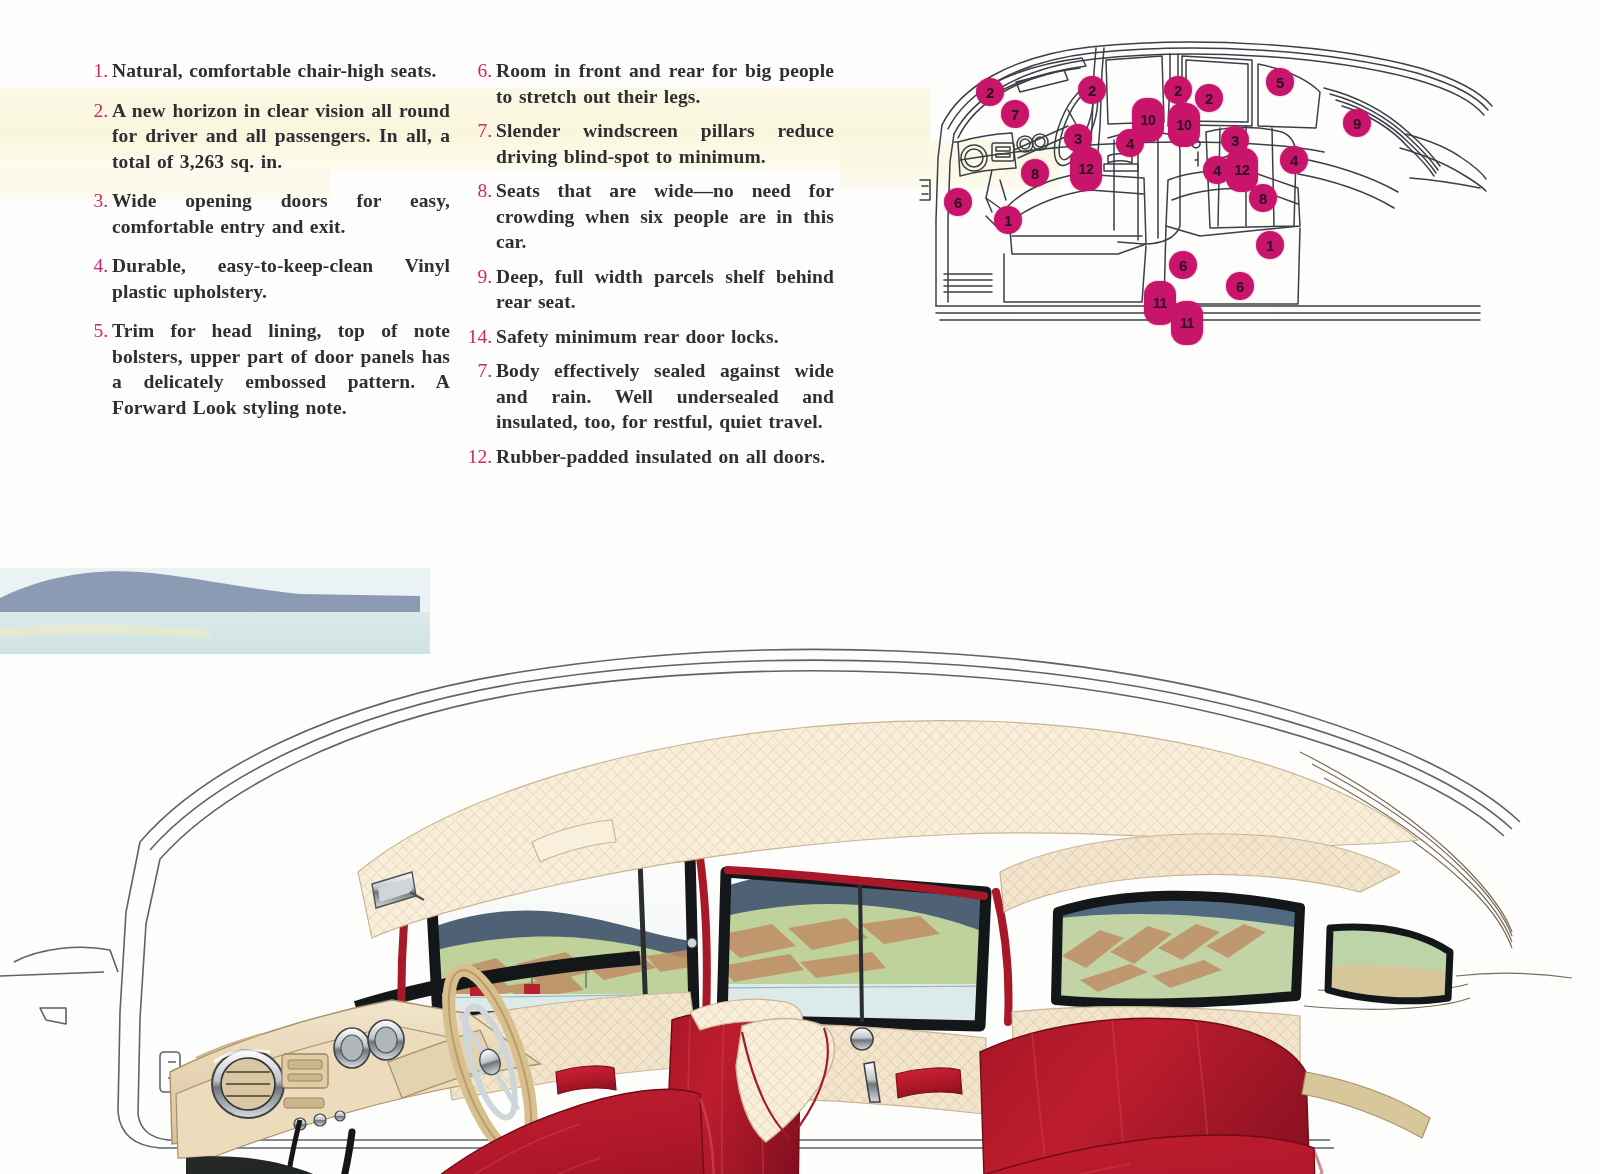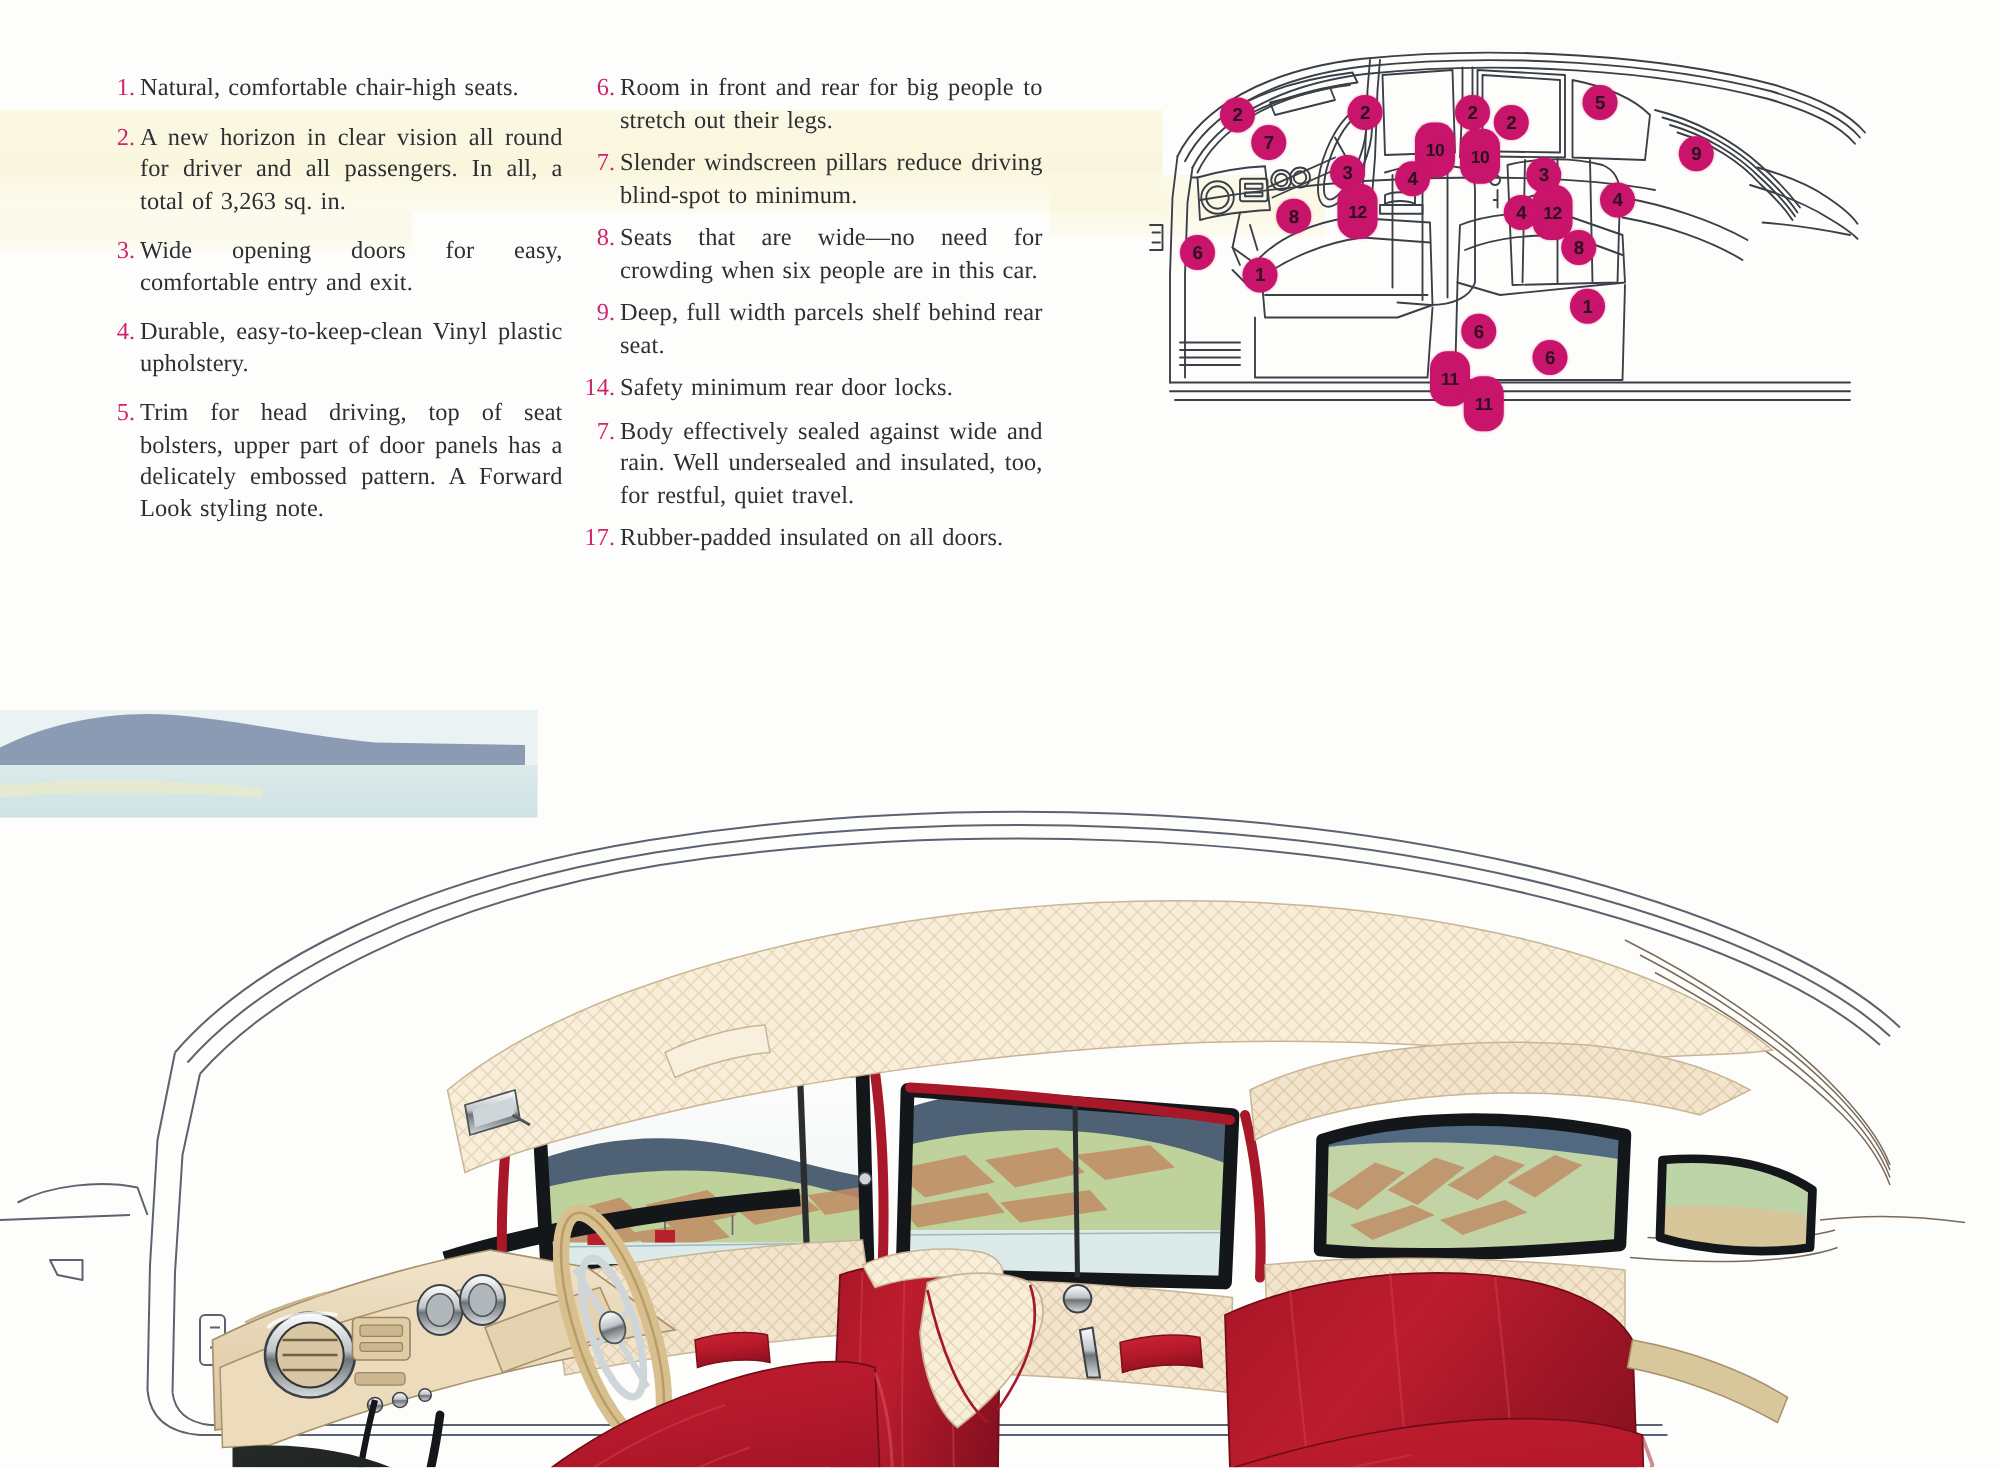--- a/index.html
+++ b/index.html
@@ -42,21 +42,21 @@
   }
   .feat:last-child{margin-bottom:0;}
   .feat .num{
     position:absolute;left:0;top:0;
     width:30px;text-align:right;
     color:#d0246e;
     font-size:19.5px;
     letter-spacing:0;
     word-spacing:0;
   }
-  .feat .body{display:block;}
+  .feat .body{display:block;font-weight:bold;}
   
   .col-right .feat{margin-bottom:9px;}
 
   
   .diagram{position:absolute;left:900px;top:30px;width:600px;height:330px;z-index:6;}
   .diagram svg{display:block;width:600px;height:330px;}
 
   .callouts{position:absolute;left:0;top:0;width:600px;height:330px;}
   .callout{
     position:absolute;
@@ -99,21 +99,21 @@
       <p class="feat">
         <span class="num">3.</span>
         <span class="body">Wide opening doors for easy, comfortable entry and exit.</span>
       </p>
       <p class="feat">
         <span class="num">4.</span>
         <span class="body">Durable, easy-to-keep-clean Vinyl plastic upholstery.</span>
       </p>
       <p class="feat">
         <span class="num">5.</span>
-        <span class="body">Trim for head driving, top of seat bolsters, upper part of door panels has a delicately embossed pattern.  A Forward Look styling note.</span>
+        <span class="body">Trim for head lining, top of note bolsters, upper part of door panels has a delicately embossed pattern.  A Forward Look styling note.</span>
       </p>
     </div>
 
     <div class="col col-right">
       <p class="feat">
         <span class="num">6.</span>
         <span class="body">Room in front and rear for big people to stretch out their legs.</span>
       </p>
       <p class="feat">
         <span class="num">7.</span>
@@ -129,21 +129,21 @@
       </p>
       <p class="feat">
         <span class="num">14.</span>
         <span class="body">Safety minimum rear door locks.</span>
       </p>
       <p class="feat">
         <span class="num">7.</span>
         <span class="body">Body effectively sealed against wide and rain.  Well undersealed and insulated, too, for restful, quiet travel.</span>
       </p>
       <p class="feat">
-        <span class="num">17.</span>
+        <span class="num">12.</span>
         <span class="body">Rubber-padded insulated on all doors.</span>
       </p>
     </div>
   </div>
 
   <div class="diagram">
     <svg viewBox="0 0 600 330" xmlns="http://www.w3.org/2000/svg">
       <g fill="none" stroke="#3a3f48" stroke-width="1.5" stroke-linejoin="round" stroke-linecap="round">
 
         <path d="M42 95 C 60 58, 110 26, 190 17 C 300 6, 430 14, 520 38 C 560 50, 580 62, 592 76"></path>

